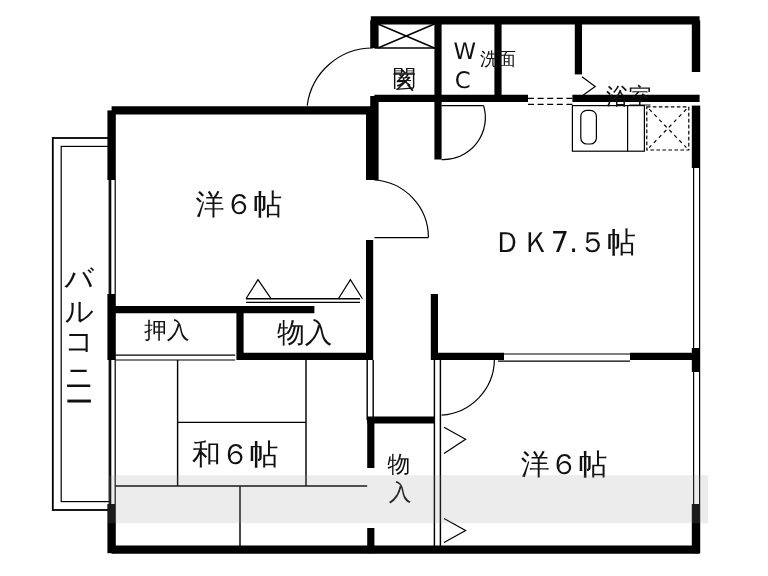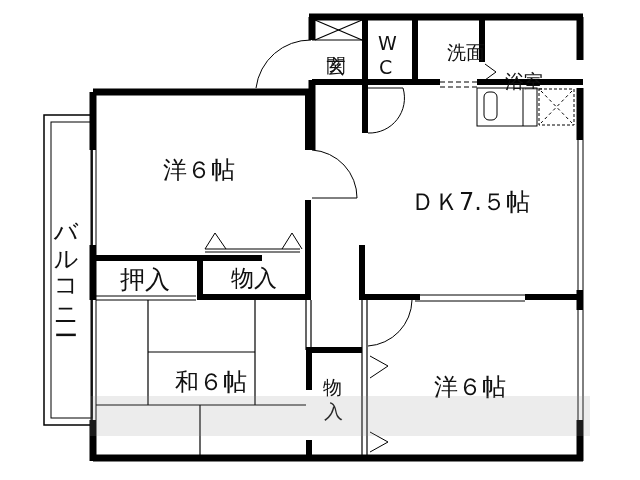--- a/index.html
+++ b/index.html
@@ -116,26 +116,26 @@
         <rect x="539" y="89" width="35" height="36" stroke-dasharray="3,2"></rect>
         <line x1="541" y1="91" x2="572" y2="123" stroke-dasharray="3,3"></line>
         <line x1="572" y1="91" x2="541" y2="123" stroke-dasharray="3,3"></line>
       </g>
     </g>
   </svg>
 
   <div class="lbl vert" style="left:327px; top:40px; font-size:19px;">玄関</div>
   <div class="lbl" style="left:378px; top:34px; font-size:19px;">W</div>
   <div class="lbl" style="left:379px; top:58px; font-size:19px;">C</div>
-  <div class="lbl" style="left:447px; top:43px; font-size:19px;">洗面</div>
+  <div class="lbl" style="left:400px; top:43px; font-size:15px;font-family:Liberation Mono, monospace;">洗面</div>
   <div class="lbl" style="left:505px; top:43px; font-size:19px;margin-top:29px;">浴室</div>
   <div class="lbl" style="left:163px; top:158px;">洋６帖</div>
   <div class="lbl" style="left:411px; top:190px;">ＤＫ7.５帖</div>
-  <div class="lbl" style="left:120px; top:267px; font-size:25px;">押入</div>
+  <div class="lbl" style="left:120px; top:267px; font-size:19px;">押入</div>
   <div class="lbl" style="left:231px; top:267px; font-size:23px;">物入</div>
-  <div class="lbl" style="left:175px; top:370px;">和６帖</div>
+  <div class="lbl" style="left:160px; top:370px;font-family:Liberation Mono, monospace;">和６帖</div>
   <div class="lbl" style="left:323px; top:378px; font-size:19px;">物</div>
   <div class="lbl" style="left:324px; top:402px; font-size:19px;">入</div>
   <div class="lbl" style="left:434px; top:375px;">洋６帖</div>
   <div class="lbl vert" style="left:54px; top:205px; font-size:24px;">バルコニー</div>
 
   <div class="wm-band"></div>
 </div>
 
 </body></html>

